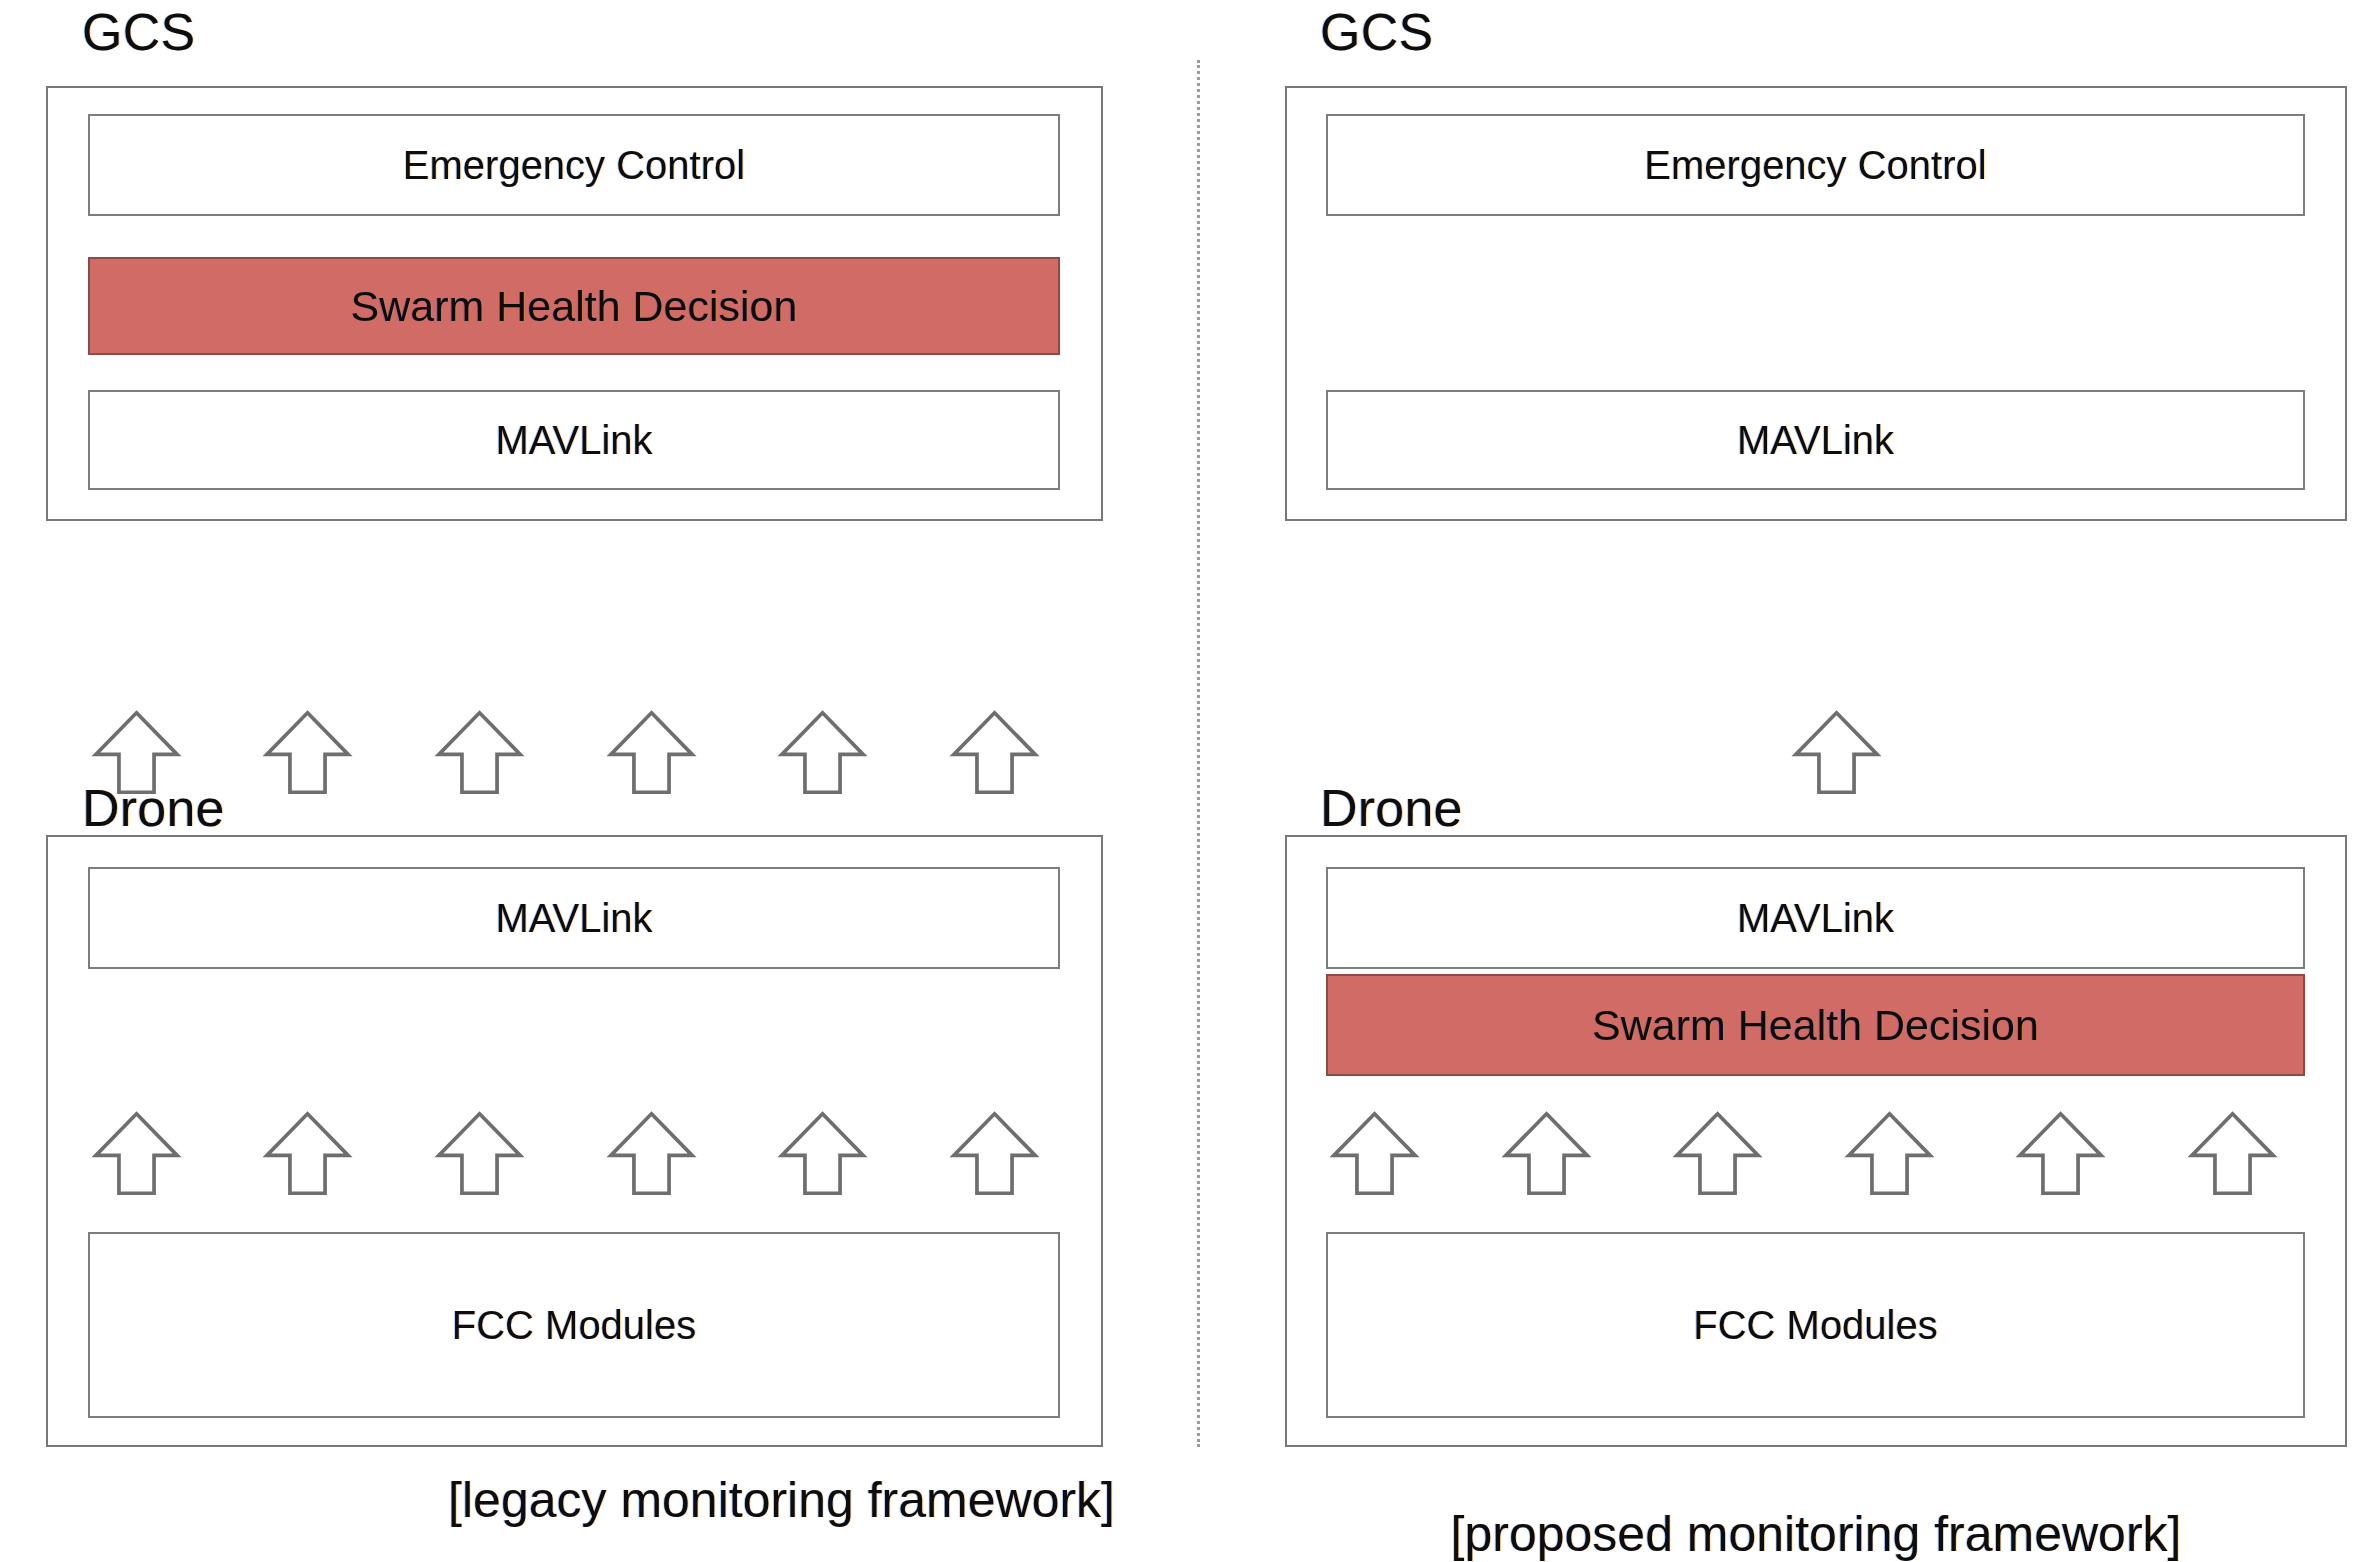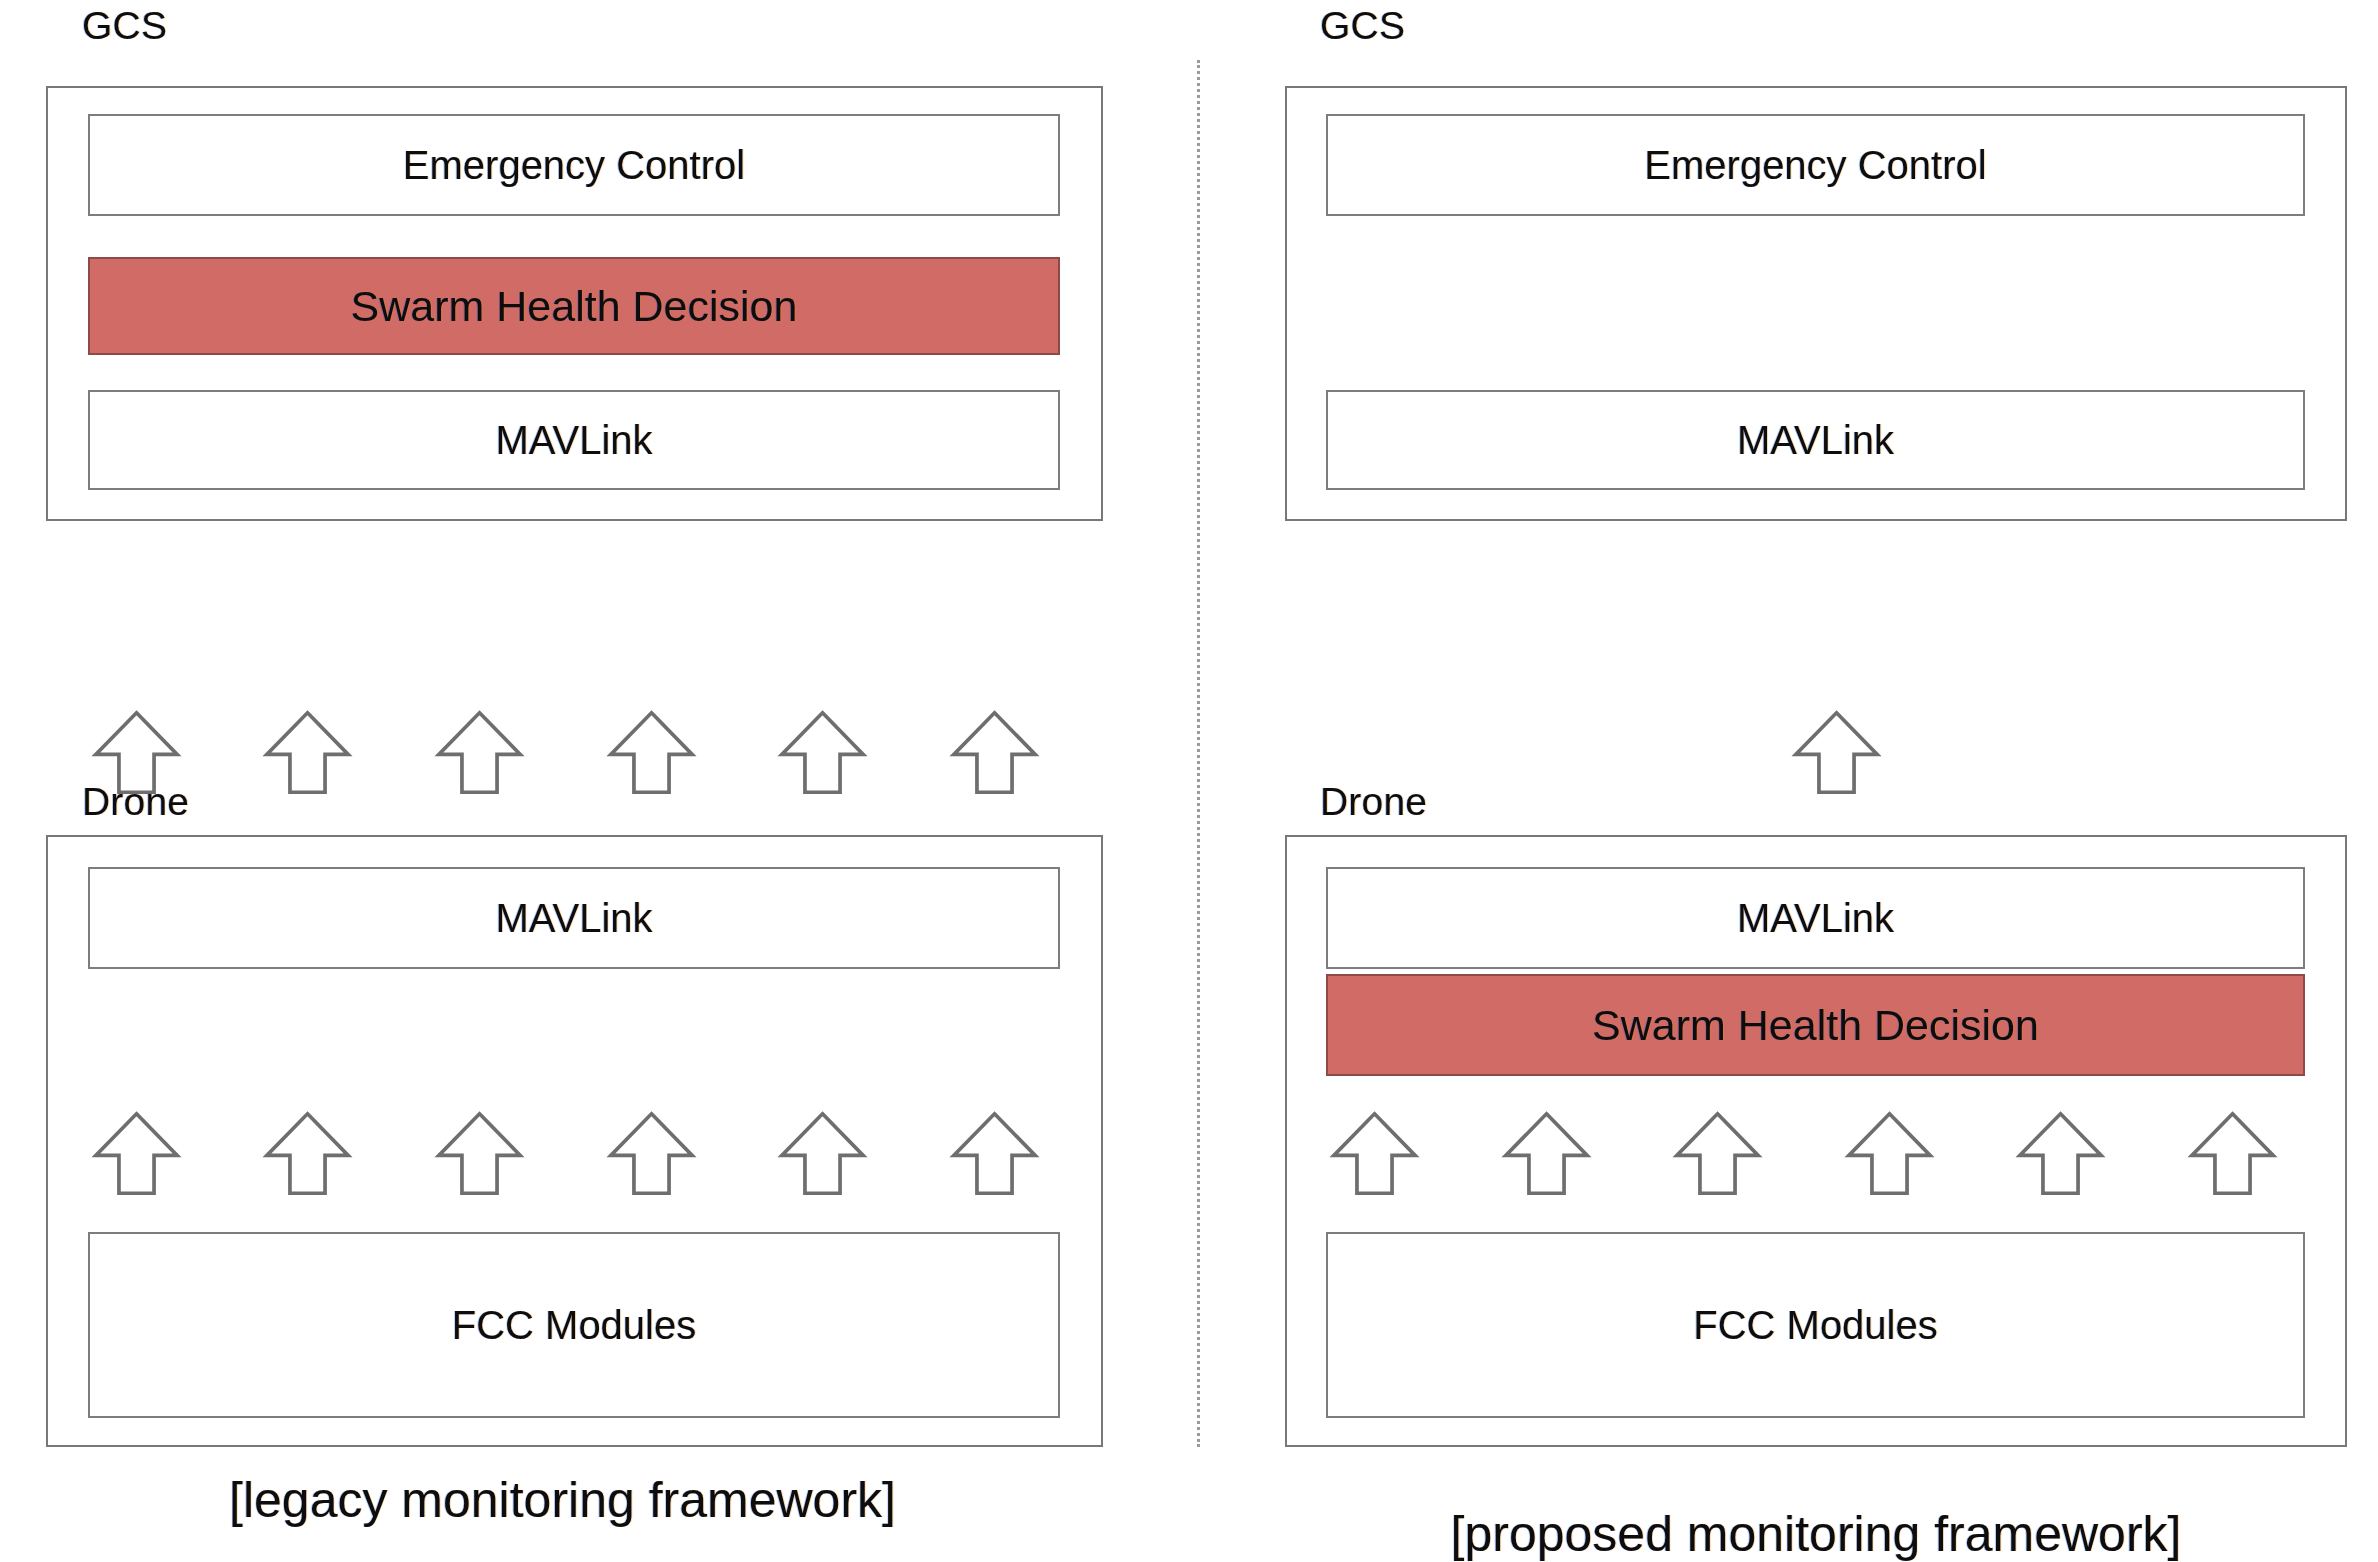--- a/index.html
+++ b/index.html
@@ -24,21 +24,21 @@
   .panel-box {
     position: absolute;
     box-sizing: border-box;
     border: 2.8px solid #787878;
     background: #ffffff;
   }
 
   
   .panel-label {
     position: absolute;
-    font-size: 39px;
+    font-size: 52px;
     line-height: 1;
     letter-spacing: 0.2px;
     color: #0d0d0d;
     white-space: nowrap;
     text-shadow: 0.9px 0 0 rgba(255,140,0,0.35), -0.9px 0 0 rgba(0,90,255,0.30);
   }
 
   
   .layer {
     position: absolute;
@@ -164,21 +164,21 @@
       </svg>
   </div>
   <div class="arrow" style="left:951px; top:1111px;">
     <svg width="87" height="85" viewBox="0 0 94 92">
         <path d="M47 3 L91 48 L66 48 L66 89 L28 89 L28 48 L3 48 Z" fill="#ffffff" stroke="#6e6e6e" stroke-width="4" stroke-linejoin="miter"></path>
       </svg>
   </div>
 
   <div class="layer" style="left:88px; top:1232px; width:972px; height:186px;">FCC Modules</div>
 
-  <div class="caption" style="left:34px; top:1475px; width:1057px;">[legacy monitoring framework]</div>
+  <div class="caption" style="left:58px; top:1475px; width:1057px;text-align:right;">[legacy monitoring framework]</div>
 
   <div id="divider" style="left:1197px; top:60px; height:1387px;"></div>
 
   <div class="panel-label" style="left:1320px; top:5.6px;">GCS</div>
 
   <div class="panel-box" style="left:1285px; top:86px; width:1062px; height:435px;"></div>
 
   <div class="layer" style="left:1326px; top:114px; width:979px; height:102px;">Emergency Control</div>
 
   <div class="layer" style="left:1326px; top:390px; width:979px; height:100px;">MAVLink</div>

